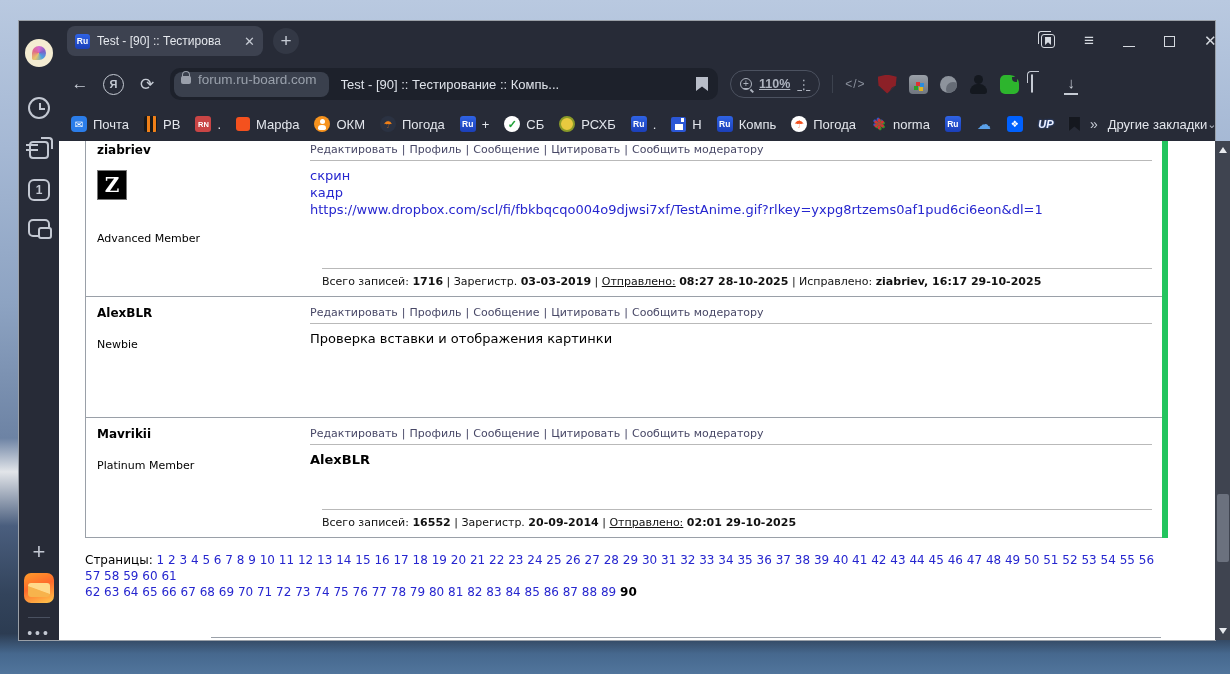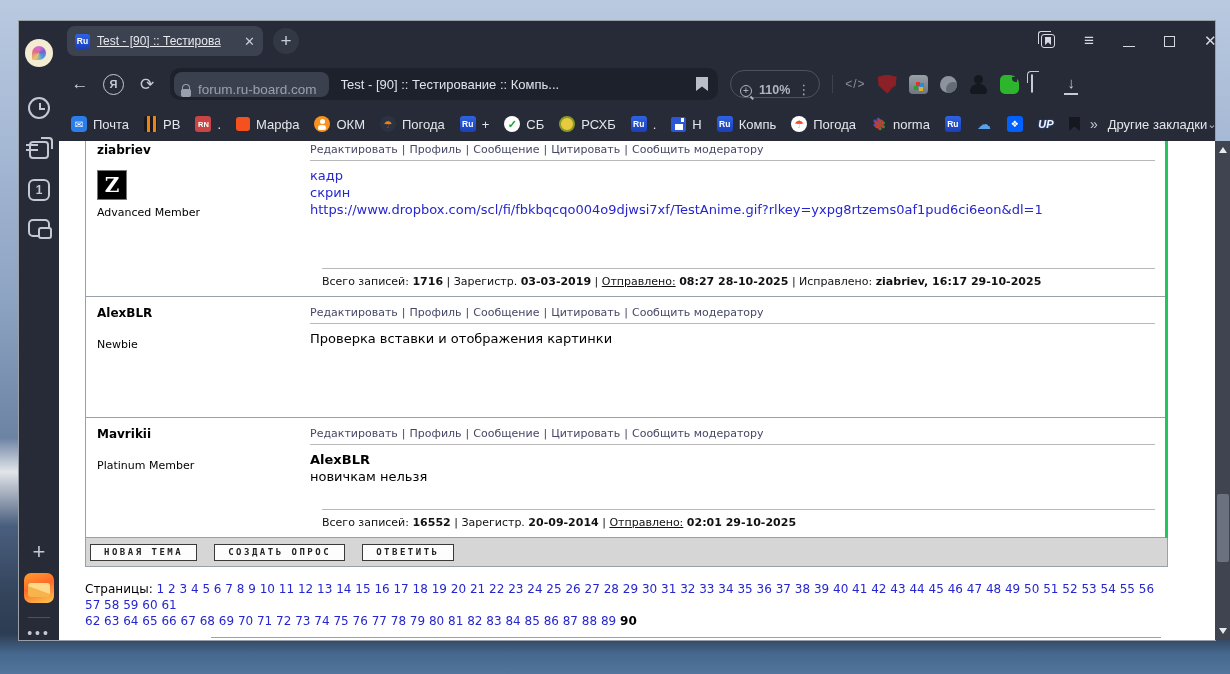--- a/index.html
+++ b/index.html
@@ -33,44 +33,44 @@
   .ic-mailapp::after { content:""; position:absolute; left:4px; top:10px; width:22px; height:14px; border-radius:3px;
     background:linear-gradient(200deg,#ffd98a 48%,#f7b34c 52%), linear-gradient(160deg,#ffce6e,#f09a3e); clip-path:polygon(0 0,100% 0,100% 100%,0 100%); }
   .ic-divider { top:596px; width:22px; height:1px; background:#4a5160; }
   .ic-dots { top:604px; letter-spacing:3px; font-size:14px; }
   
   #tabrow { grid-column:2; display:flex; align-items:center; padding-left:8px; position:relative; }
   .tab { width:196px; height:30px; background:#3d4250; border-radius:8px; display:flex; align-items:center; padding:0 8px; gap:7px; color:#e6e9ee; }
   .fav-ru, .i-ru-blue { width:15px; height:15px; border-radius:3px; background:linear-gradient(180deg,#2f63e4,#1b3fb8); color:#fff; font-size:8.5px; font-weight:bold; display:flex; align-items:center; justify-content:center; flex:0 0 auto; }
   .fav-ru::before, .i-ru-blue::before { content:"Ru"; }
   .tab-title { font-size:12px; white-space:nowrap; overflow:hidden; flex:1;
-    -webkit-mask-image:linear-gradient(90deg,#000 85%,transparent); mask-image:linear-gradient(90deg,#000 85%,transparent);text-decoration:underline; }
+    -webkit-mask-image:linear-gradient(90deg,#000 85%,transparent); mask-image:linear-gradient(90deg,#000 85%,transparent); }
   .tab-close { color:#c6cbd4; font-size:13px; cursor:pointer; }
   .newtab { margin-left:10px; color:#c6cbd4; font-size:19px; width:26px; height:26px; border-radius:50%; background:#333845; display:flex; align-items:center; justify-content:center; cursor:pointer; }
   .wctrls { position:absolute; right:14px; top:0; height:40px; display:flex; align-items:center; gap:29px; color:#d6dae0; }
   .wc { cursor:pointer; display:flex; align-items:center; justify-content:center; }
   .ic-panel { width:14px; height:14px; border:1.5px solid #d6dae0; border-radius:3px; position:relative; background:#272b37; }
   .ic-panel::before { content:""; position:absolute; left:-4px; top:-4px; width:12px; height:12px; border:1.5px solid #d6dae0; border-radius:3px 0 0 0; border-right:none; border-bottom:none; }
   .ic-panel::after { content:""; position:absolute; left:3px; top:2px; width:6px; height:8px; background:#d6dae0; clip-path:polygon(0 0,100% 0,100% 100%,50% 65%,0 100%); }
   .ic-menu { font-size:17px; }
   .ic-min { width:12px; height:12px; border-bottom:1.5px solid #d6dae0; }
   .ic-max { width:11px; height:11px; border:1.5px solid #d6dae0; }
   .ic-close { font-size:15px; }
   
   #toolbar { grid-column:2; display:flex; align-items:center; padding:0 14px 0 10px; gap:12px; color:#c6cbd4; }
   .nav-ic { font-size:17px; cursor:pointer; width:22px; text-align:center; flex:0 0 auto; }
   .ic-ya { width:21px; height:21px; border:1.7px solid #c6cbd4; border-radius:50%; font-size:11px; font-weight:bold; display:flex; align-items:center; justify-content:center; }
   .omnibox { flex:0 0 548px; height:32px; background:#1d212b; border-radius:10px; display:flex; align-items:center; padding:0 10px 0 4px; gap:12px; }
-  .domain-chip { height:25px; background:#3a404d; border-radius:8px; display:flex; align-items:flex-end; gap:7px; padding:0 12px 0 7px; }
+  .domain-chip { height:25px; background:#3a404d; border-radius:8px; display:flex; align-items:flex-start; gap:7px; padding:0 12px 0 7px; }
   .ic-lock { width:10px; height:8px; background:#9aa0ab; border-radius:2px; position:relative; margin-top:4px; }
   .ic-lock::before { content:""; position:absolute; top:-5px; left:1px; width:6px; height:6px; border:1.6px solid #9aa0ab; border-bottom:none; border-radius:4px 4px 0 0; }
   .domain-txt { font-size:13.5px; color:#9aa1ac; white-space:nowrap; }
   .ombx-title { font-size:13px; color:#dfe3ea; white-space:nowrap; overflow:hidden; flex:1; }
   .ic-bflag { width:12px; height:14px; background:#b9bec9; clip-path:polygon(0 0,100% 0,100% 100%,50% 68%,0 100%); cursor:pointer; flex:0 0 auto; }
-  .zoom-pill { height:28px; border:1px solid #4c5260; border-radius:15px; display:flex; align-items:flex-end; gap:7px; padding:0 9px; color:#aeb4bf; flex:0 0 auto; }
+  .zoom-pill { height:28px; border:1px solid #4c5260; border-radius:15px; display:flex; align-items:center; gap:7px; padding:0 9px; color:#aeb4bf; flex:0 0 auto;text-decoration:underline; }
   .ic-magplus { width:12px; height:12px; border:1.6px solid #aeb4bf; border-radius:50%; position:relative; font-size:10px; line-height:9px; text-align:center; }
   .ic-magplus::before { content:"+"; }
   .ic-magplus::after { content:""; position:absolute; right:-3px; bottom:-3px; width:4px; height:1.6px; background:#aeb4bf; transform:rotate(45deg); }
   .zoom-val { font-size:12.5px; font-weight:bold; }
   .ic-kebab { font-size:13px; cursor:pointer; }
   .tsep { width:1px; height:18px; background:#3c424e; flex:0 0 auto; }
   .ic-code { font-size:12px; color:#8a909c; letter-spacing:1px; cursor:pointer; flex:0 0 auto; }
   .ext { position:relative; width:19px; height:19px; flex:0 0 auto; cursor:pointer; }
   .ic-ublock { background:#8c2027; clip-path:polygon(50% 0,100% 12%,95% 58%,50% 100%,5% 58%,0 12%); }
   .badge { position:absolute; right:-5px; bottom:-4px; width:12px; height:12px; border-radius:50%; background:#2a2e38; color:#fff; font-size:8px; display:flex; align-items:center; justify-content:center; }
@@ -121,29 +121,29 @@
   .i-up-logo { color:#eef2ff; font-style:italic; font-weight:bold; font-size:11px; text-shadow:0 0 2px #3b6fd4; }
   .i-up-logo::before { content:"UP"; }
   .i-bookmark-black { width:11px; height:14px; background:#15181f; clip-path:polygon(0 0,100% 0,100% 100%,50% 68%,0 100%); filter:drop-shadow(0 0 1px #7a808a); }
   .bm-overflow { margin:0 10px; color:#c6cbd4; cursor:pointer; font-size:14px; }
   .other-bm { display:flex; align-items:center; gap:0; cursor:pointer; white-space:nowrap; }
   .chev-down { font-size:11px; color:#aeb4bf; }
   
   #content { grid-column:2; background:#fff; position:relative; overflow:hidden;
     font-family:"DejaVu Sans",sans-serif; color:#000; }
   #page { margin-left:26px; width:1083px; }
-  .ftable { border-left:1px solid #9aa0a8; border-right:3px solid #22c55e; }
+  .ftable { border-left:1px solid #9aa0a8; border-right:6px solid #22c55e; }
   .post { display:grid; grid-template-columns:216px 1fr; border-bottom:1px solid #9aa0a8; }
   .post.p0 { height:156px; } .post.p1 { height:121px; } .post.p2 { height:120px; }
   .pleft { padding:2px 10px 0 11px; }
   .post.p1 .pleft, .post.p2 .pleft { padding-top:9px; }
   .pauthor { font-size:12px; font-weight:bold; }
   .pav { width:30px; height:30px; background:#000; border:1px solid #777; color:#fff; margin-top:13px;
     font-family:"DejaVu Serif",serif; font-weight:bold; font-size:20px; display:flex; align-items:center; justify-content:center; }
-  .ptitle { font-size:11px; margin-top:6px; }
+  .ptitle { font-size:11px; margin-top:32px; }
   .post.p1 .ptitle, .post.p2 .ptitle { margin-top:18px; }
   .pright { padding:2px 10px 0 8px; display:flex; flex-direction:column; }
   .post.p1 .pright, .post.p2 .pright { padding-top:9px; }
   .pactions { font-size:11px; color:#474766; }
   .pactions a { color:#474766; text-decoration:none; cursor:pointer; }
   .psep { color:#474766; padding:0 4px; }
   .hr1 { border-bottom:1px solid #b9b9b9; margin-top:4px; }
   .pbody { font-size:13px; line-height:17px; margin-top:6px; }
   .pbody .ln-link { color:#2626cf; cursor:pointer; }
   .pbody .ln-bold { font-weight:bold; }
@@ -324,22 +324,22 @@
             <div class="post p0">
               <div class="pleft">
                 <div class="pauthor">ziabriev</div>
                 <div class="pav">Z</div>
                 <div class="ptitle">Advanced Member</div>
               </div>
               <div class="pright">
                 <div class="pactions"><a>Редактировать</a><span class="psep">|</span><a>Профиль</a><span class="psep">|</span><a>Сообщение</a><span class="psep">|</span><a>Цитировать</a><span class="psep">|</span><a>Сообщить модератору</a></div>
                 <div class="hr1"></div>
                 <div class="pbody">
+                  <div class="ln-link">скрин</div>
                   <div class="ln-link">кадр</div>
-                  <div class="ln-link">скрин</div>
                   <div class="ln-link">https://www.dropbox.com/scl/fi/fbkbqcqo004o9djwsi7xf/TestAnime.gif?rlkey=yxpg8rtzems0af1pud6ci6eon&amp;dl=1</div>
                 </div>
                 <div class="pfootwrap">
                   <div class="hr2"></div>
                   <div class="pfoot"><span class="n">Всего записей: </span><span class="b">1716</span><span class="n"> | Зарегистр. </span><span class="b">03-03-2019</span><span class="n"> | </span><span class="u">Отправлено:</span><span class="n"> </span><span class="b">08:27 28-10-2025</span><span class="n"> | Исправлено: </span><span class="b">ziabriev, 16:17 29-10-2025</span></div>
                 </div>
               </div>
             </div>
             <div class="post p1">
               <div class="pleft">
@@ -357,33 +357,27 @@
             <div class="post p2">
               <div class="pleft">
                 <div class="pauthor">Mavrikii</div>
                 <div class="ptitle">Platinum Member</div>
               </div>
               <div class="pright">
                 <div class="pactions"><a>Редактировать</a><span class="psep">|</span><a>Профиль</a><span class="psep">|</span><a>Сообщение</a><span class="psep">|</span><a>Цитировать</a><span class="psep">|</span><a>Сообщить модератору</a></div>
                 <div class="hr1"></div>
                 <div class="pbody">
                   <div class="ln-bold">AlexBLR</div>
-                  <div class="ln-text">новичкам нельзя</div>
                 </div>
                 <div class="pfootwrap">
                   <div class="hr2"></div>
                   <div class="pfoot"><span class="n">Всего записей: </span><span class="b">16552</span><span class="n"> | Зарегистр. </span><span class="b">20-09-2014</span><span class="n"> | </span><span class="u">Отправлено:</span><span class="n"> </span><span class="b">02:01 29-10-2025</span></div>
                 </div>
               </div>
             </div>
-          </div>
-        <div class="btnstrip" id="btnstrip">
-            <button class="fbtn">НОВАЯ ТЕМА</button>
-            <button class="fbtn">СОЗДАТЬ ОПРОС</button>
-            <button class="fbtn">ОТВЕТИТЬ</button>
           </div>
         <div id="pgn">
           <span>Страницы:</span>
           <span id="pgn-pages"> <a>1</a> <a>2</a> <a>3</a> <a>4</a> <a>5</a> <a>6</a> <a>7</a> <a>8</a> <a>9</a> <a>10</a> <a>11</a> <a>12</a> <a>13</a> <a>14</a> <a>15</a> <a>16</a> <a>17</a> <a>18</a> <a>19</a> <a>20</a> <a>21</a> <a>22</a> <a>23</a> <a>24</a> <a>25</a> <a>26</a> <a>27</a> <a>28</a> <a>29</a> <a>30</a> <a>31</a> <a>32</a> <a>33</a> <a>34</a> <a>35</a> <a>36</a> <a>37</a> <a>38</a> <a>39</a> <a>40</a> <a>41</a> <a>42</a> <a>43</a> <a>44</a> <a>45</a> <a>46</a> <a>47</a> <a>48</a> <a>49</a> <a>50</a> <a>51</a> <a>52</a> <a>53</a> <a>54</a> <a>55</a> <a>56</a> <a>57</a> <a>58</a> <a>59</a> <a>60</a> <a>61</a><br> <a>62</a> <a>63</a> <a>64</a> <a>65</a> <a>66</a> <a>67</a> <a>68</a> <a>69</a> <a>70</a> <a>71</a> <a>72</a> <a>73</a> <a>74</a> <a>75</a> <a>76</a> <a>77</a> <a>78</a> <a>79</a> <a>80</a> <a>81</a> <a>82</a> <a>83</a> <a>84</a> <a>85</a> <a>86</a> <a>87</a> <a>88</a> <a>89</a> <span class="cur">90</span></span>
         </div>
       </div>
       <div id="nexttable-line"></div>
       <div id="sbar">
         <span class="sb-up"></span>
         <span class="sb-thumb"></span>

